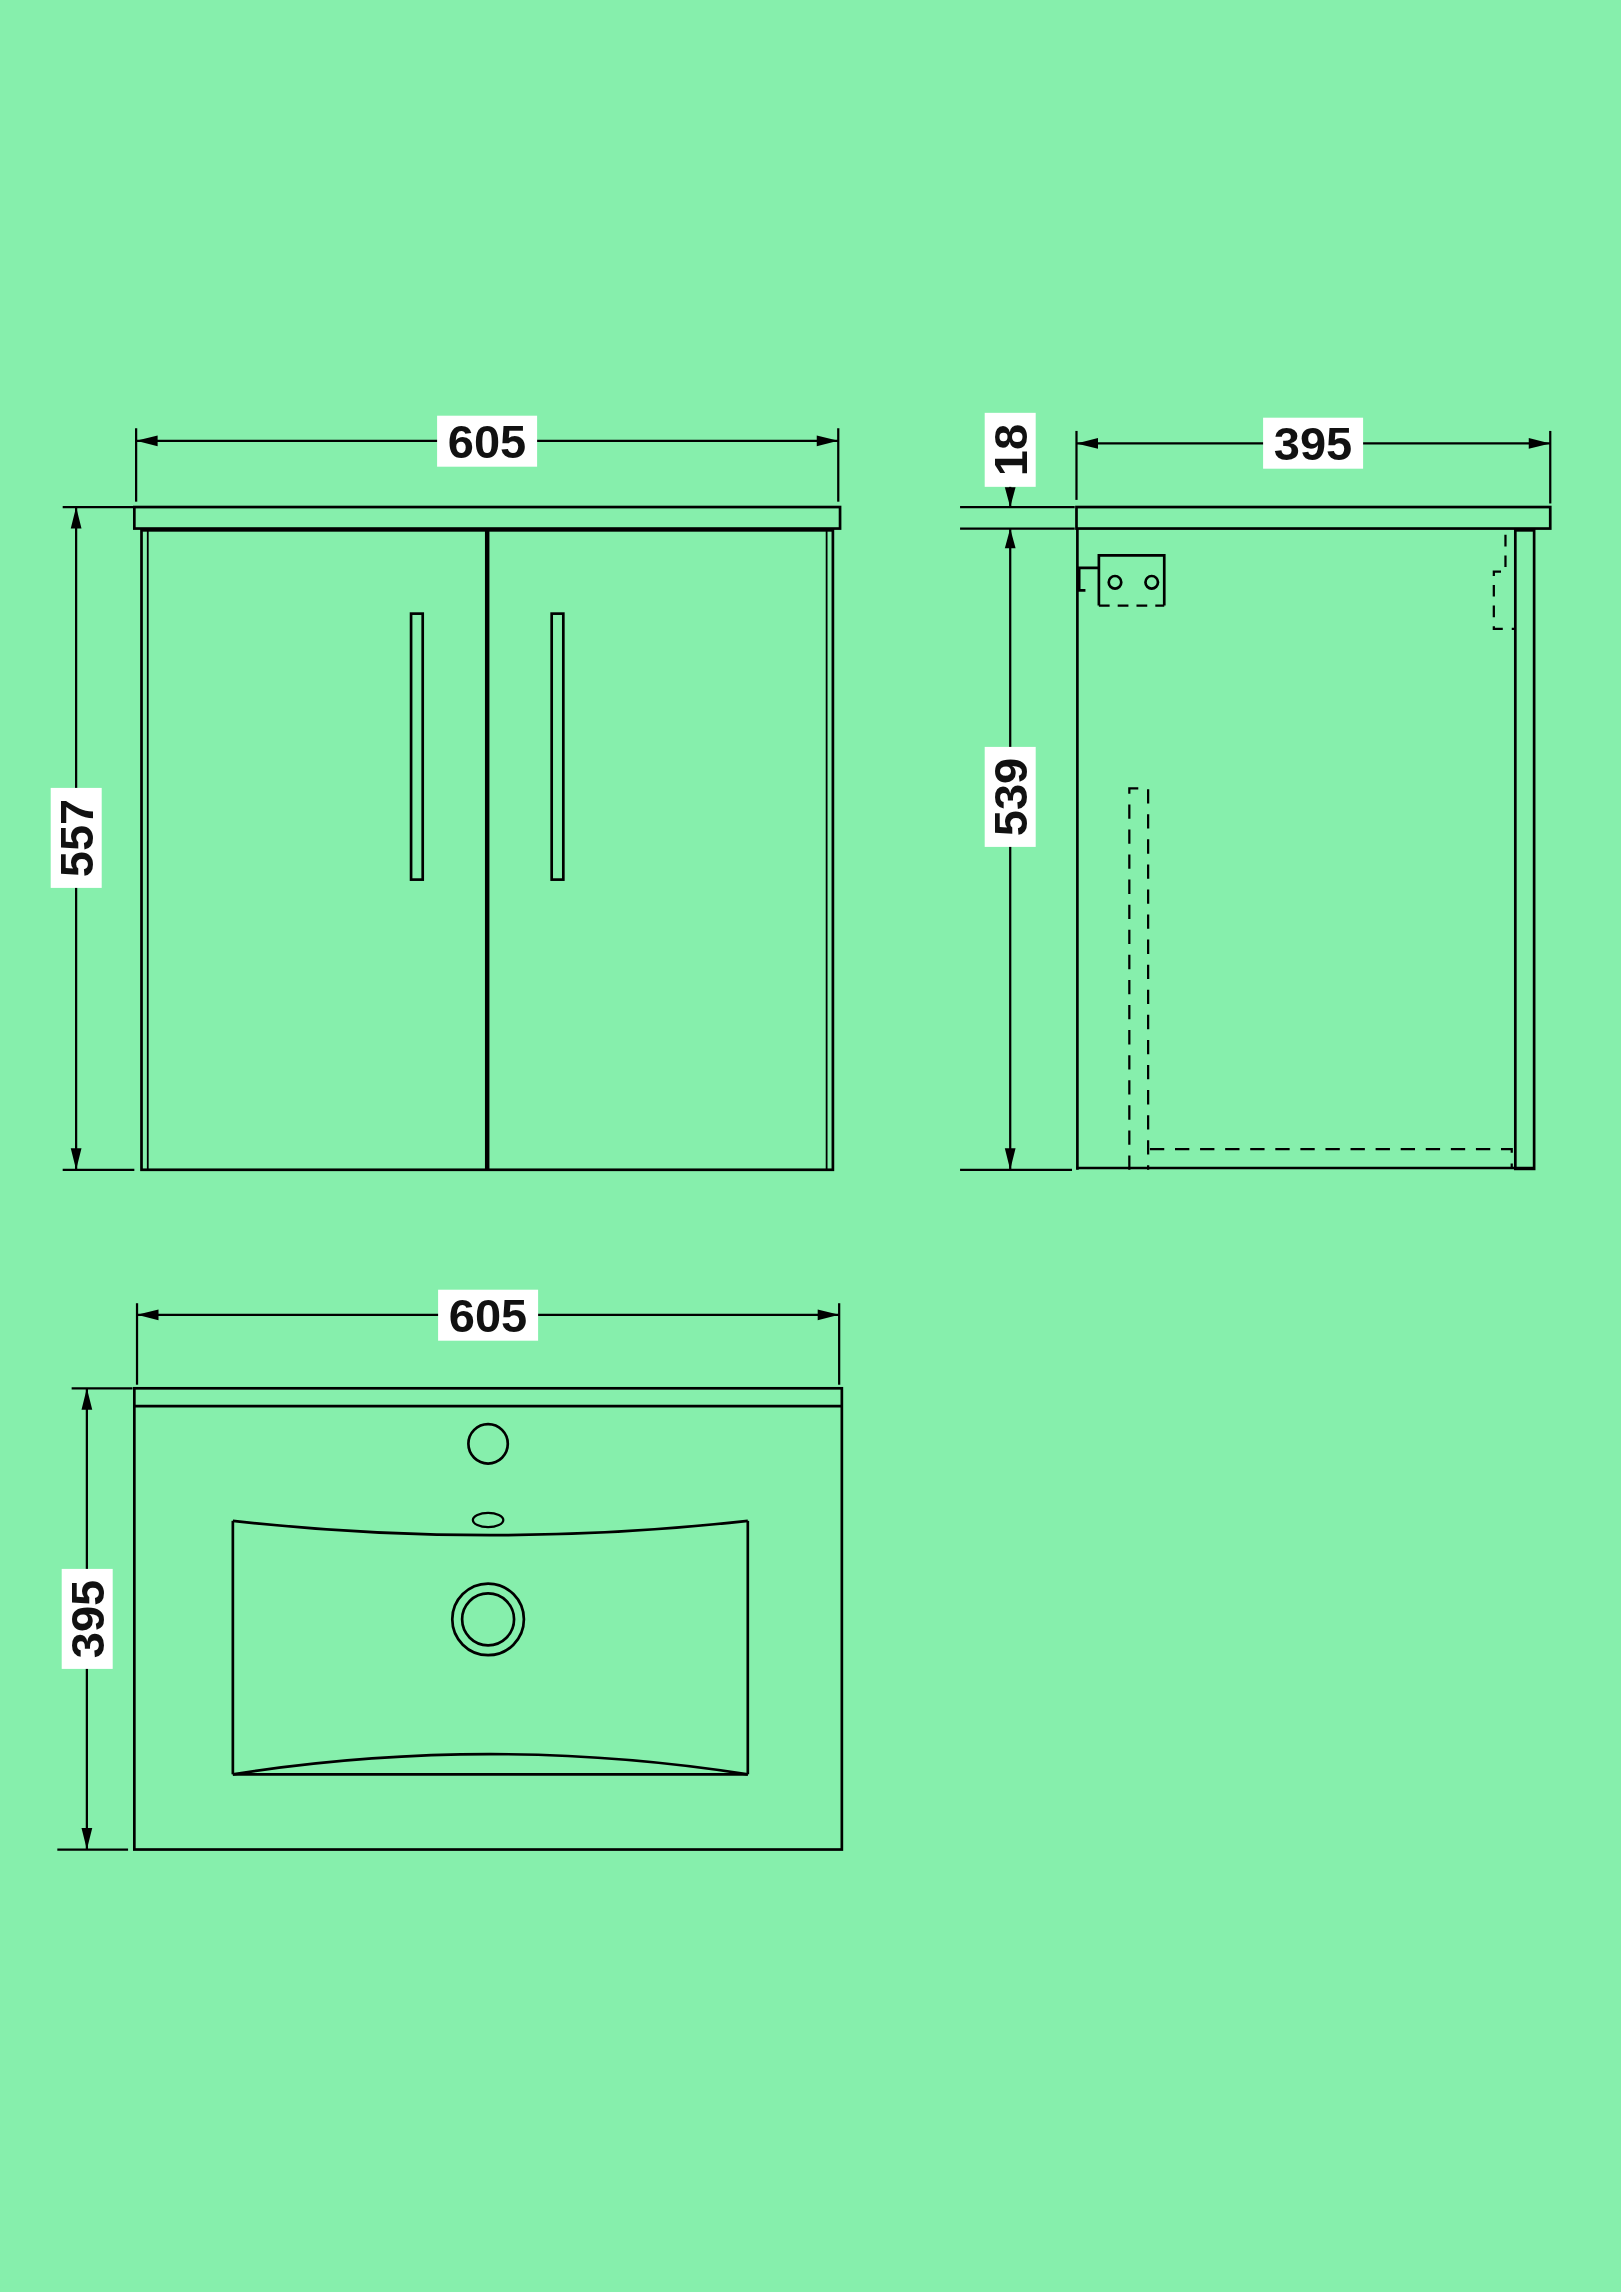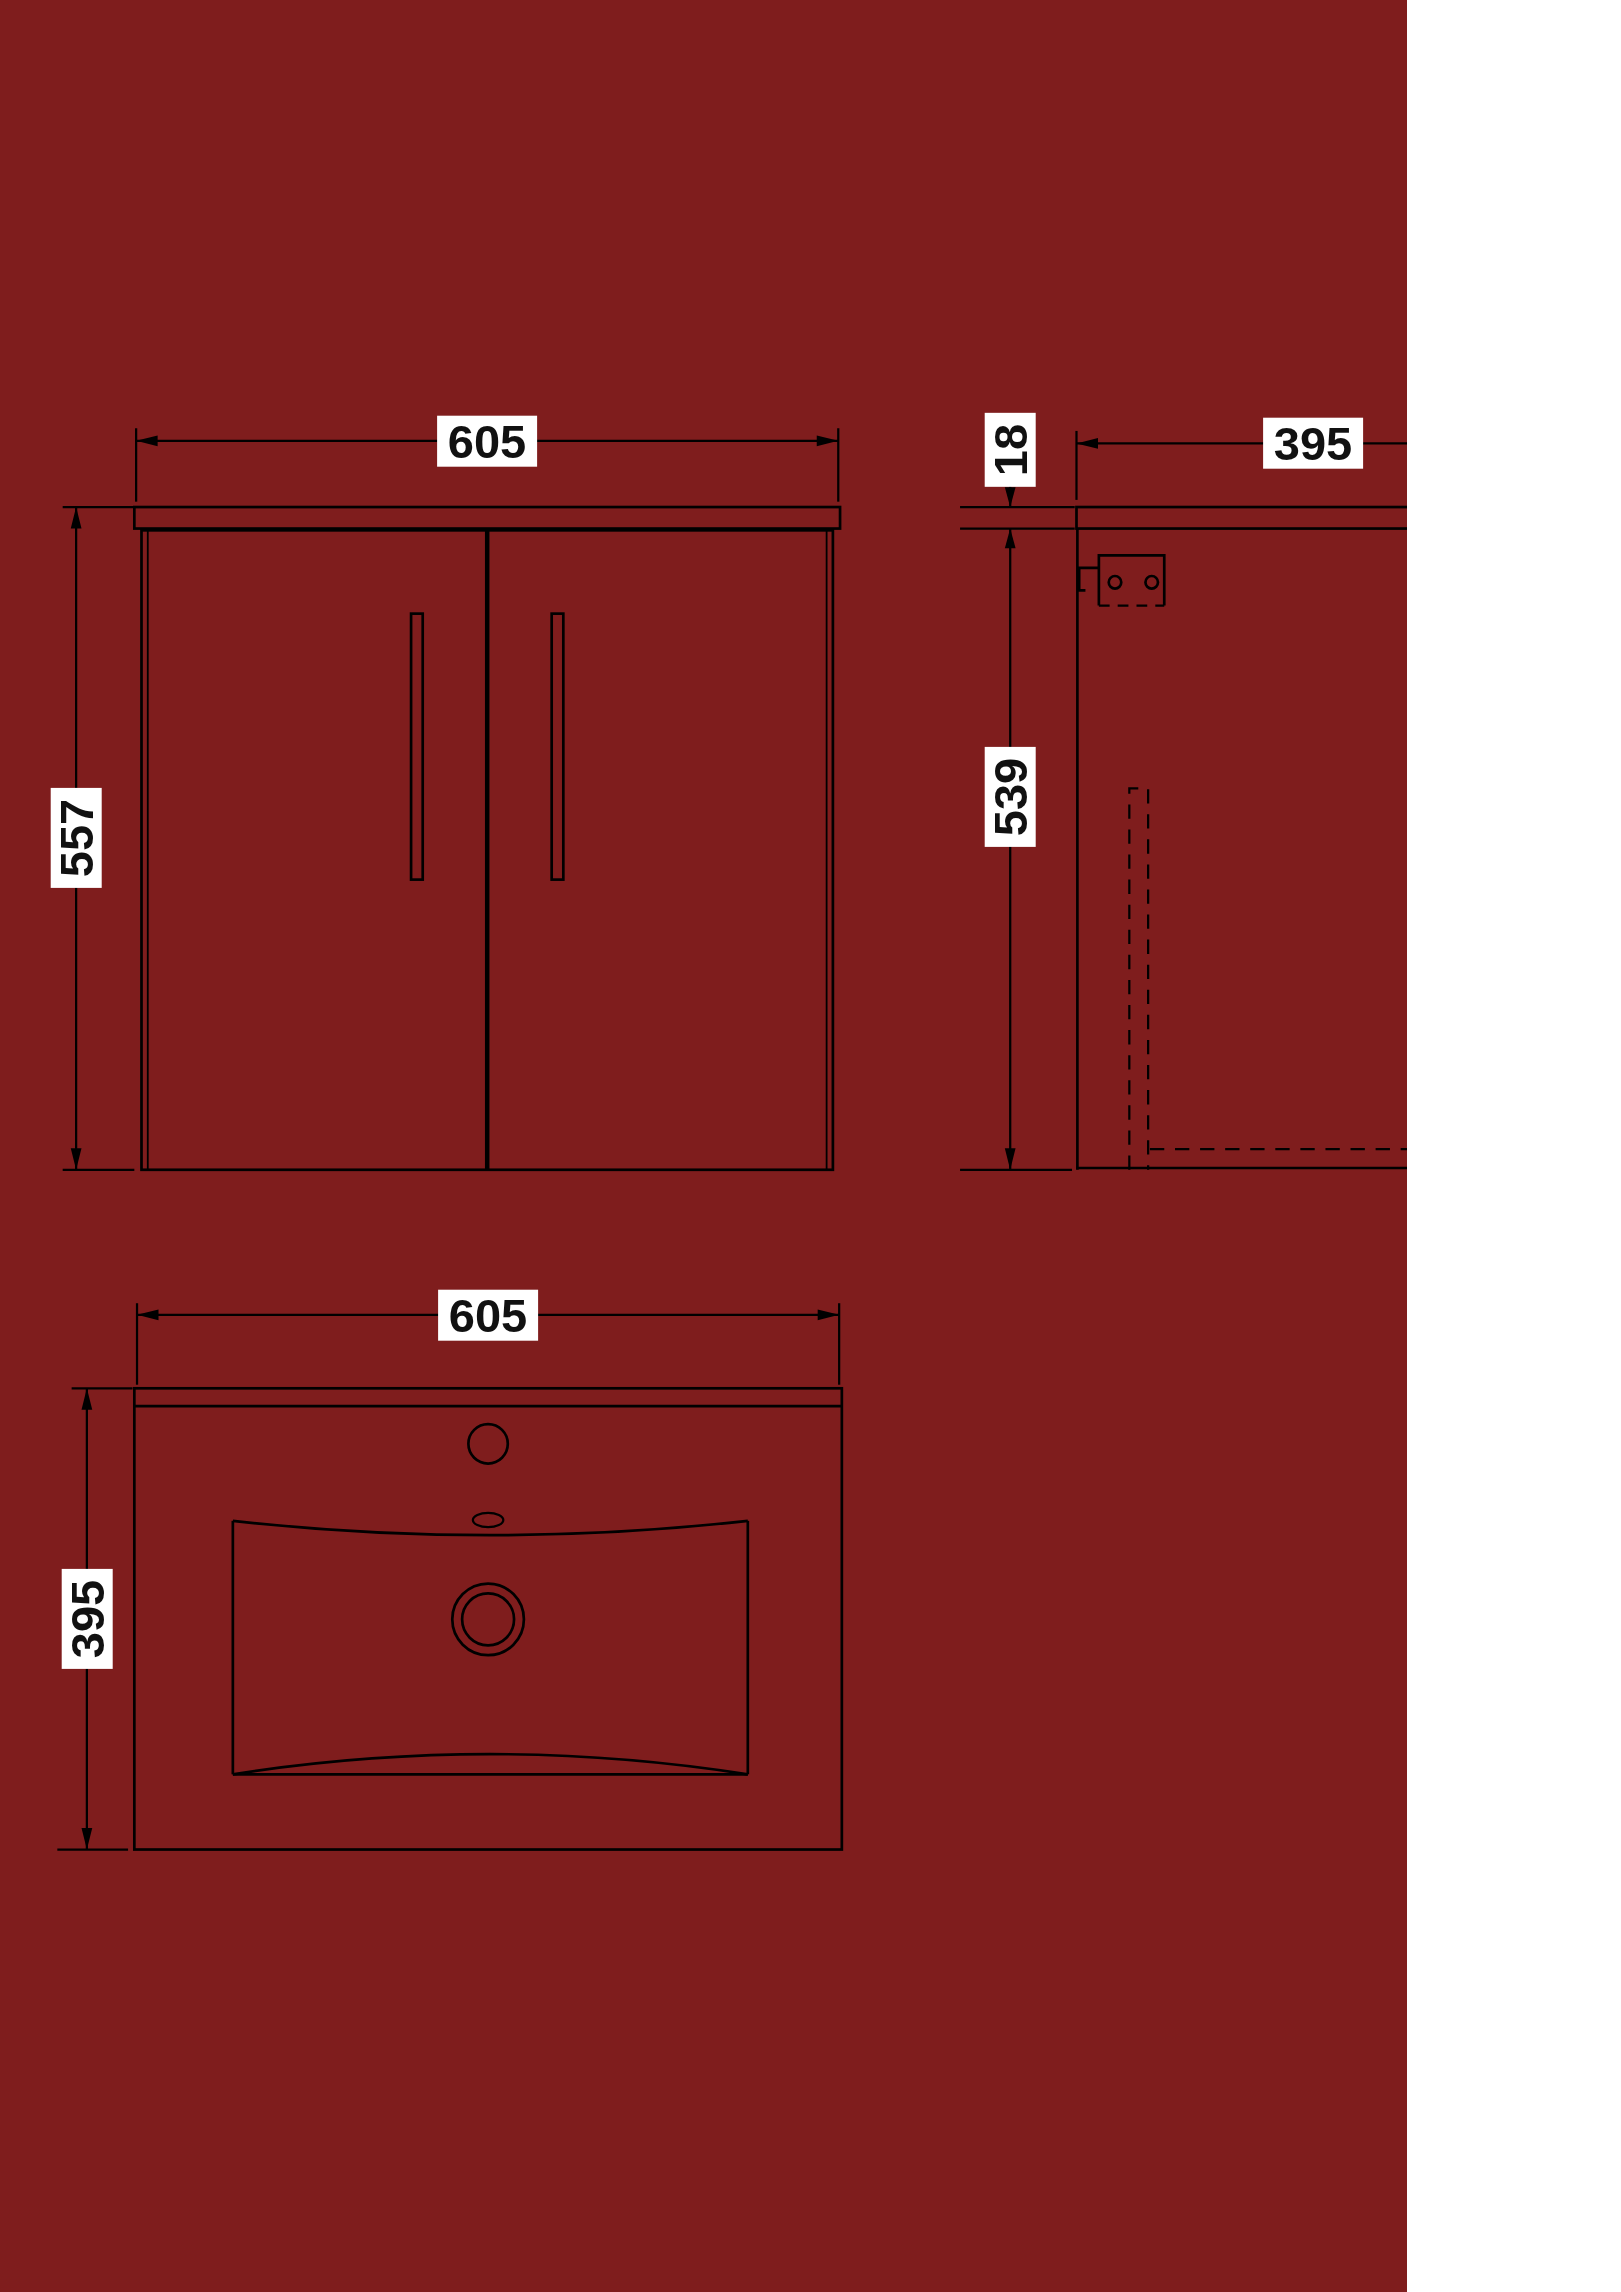--- a/index.html
+++ b/index.html
@@ -1,19 +1,19 @@
 <!DOCTYPE html>
 <html style="font-size:14.3px"><head>
 <meta charset="utf-8">
 <style>
   html,body{margin:0;padding:0;background:#ffffff;}
   #canvas{
     position:relative;
-    width:1407px;height:2293px;
-    background:#7f1d1d;
+    width:1621px;height:2293px;
+    background:#86efac;
     font-family:"Liberation Sans",sans-serif;
     overflow:hidden;
   }
   #drawing{position:absolute;left:0;top:0;}
   .dim-label{
     position:absolute;
     font-family:"Liberation Sans",sans-serif;
     font-weight:700;
     font-size:47px;
     line-height:1;

